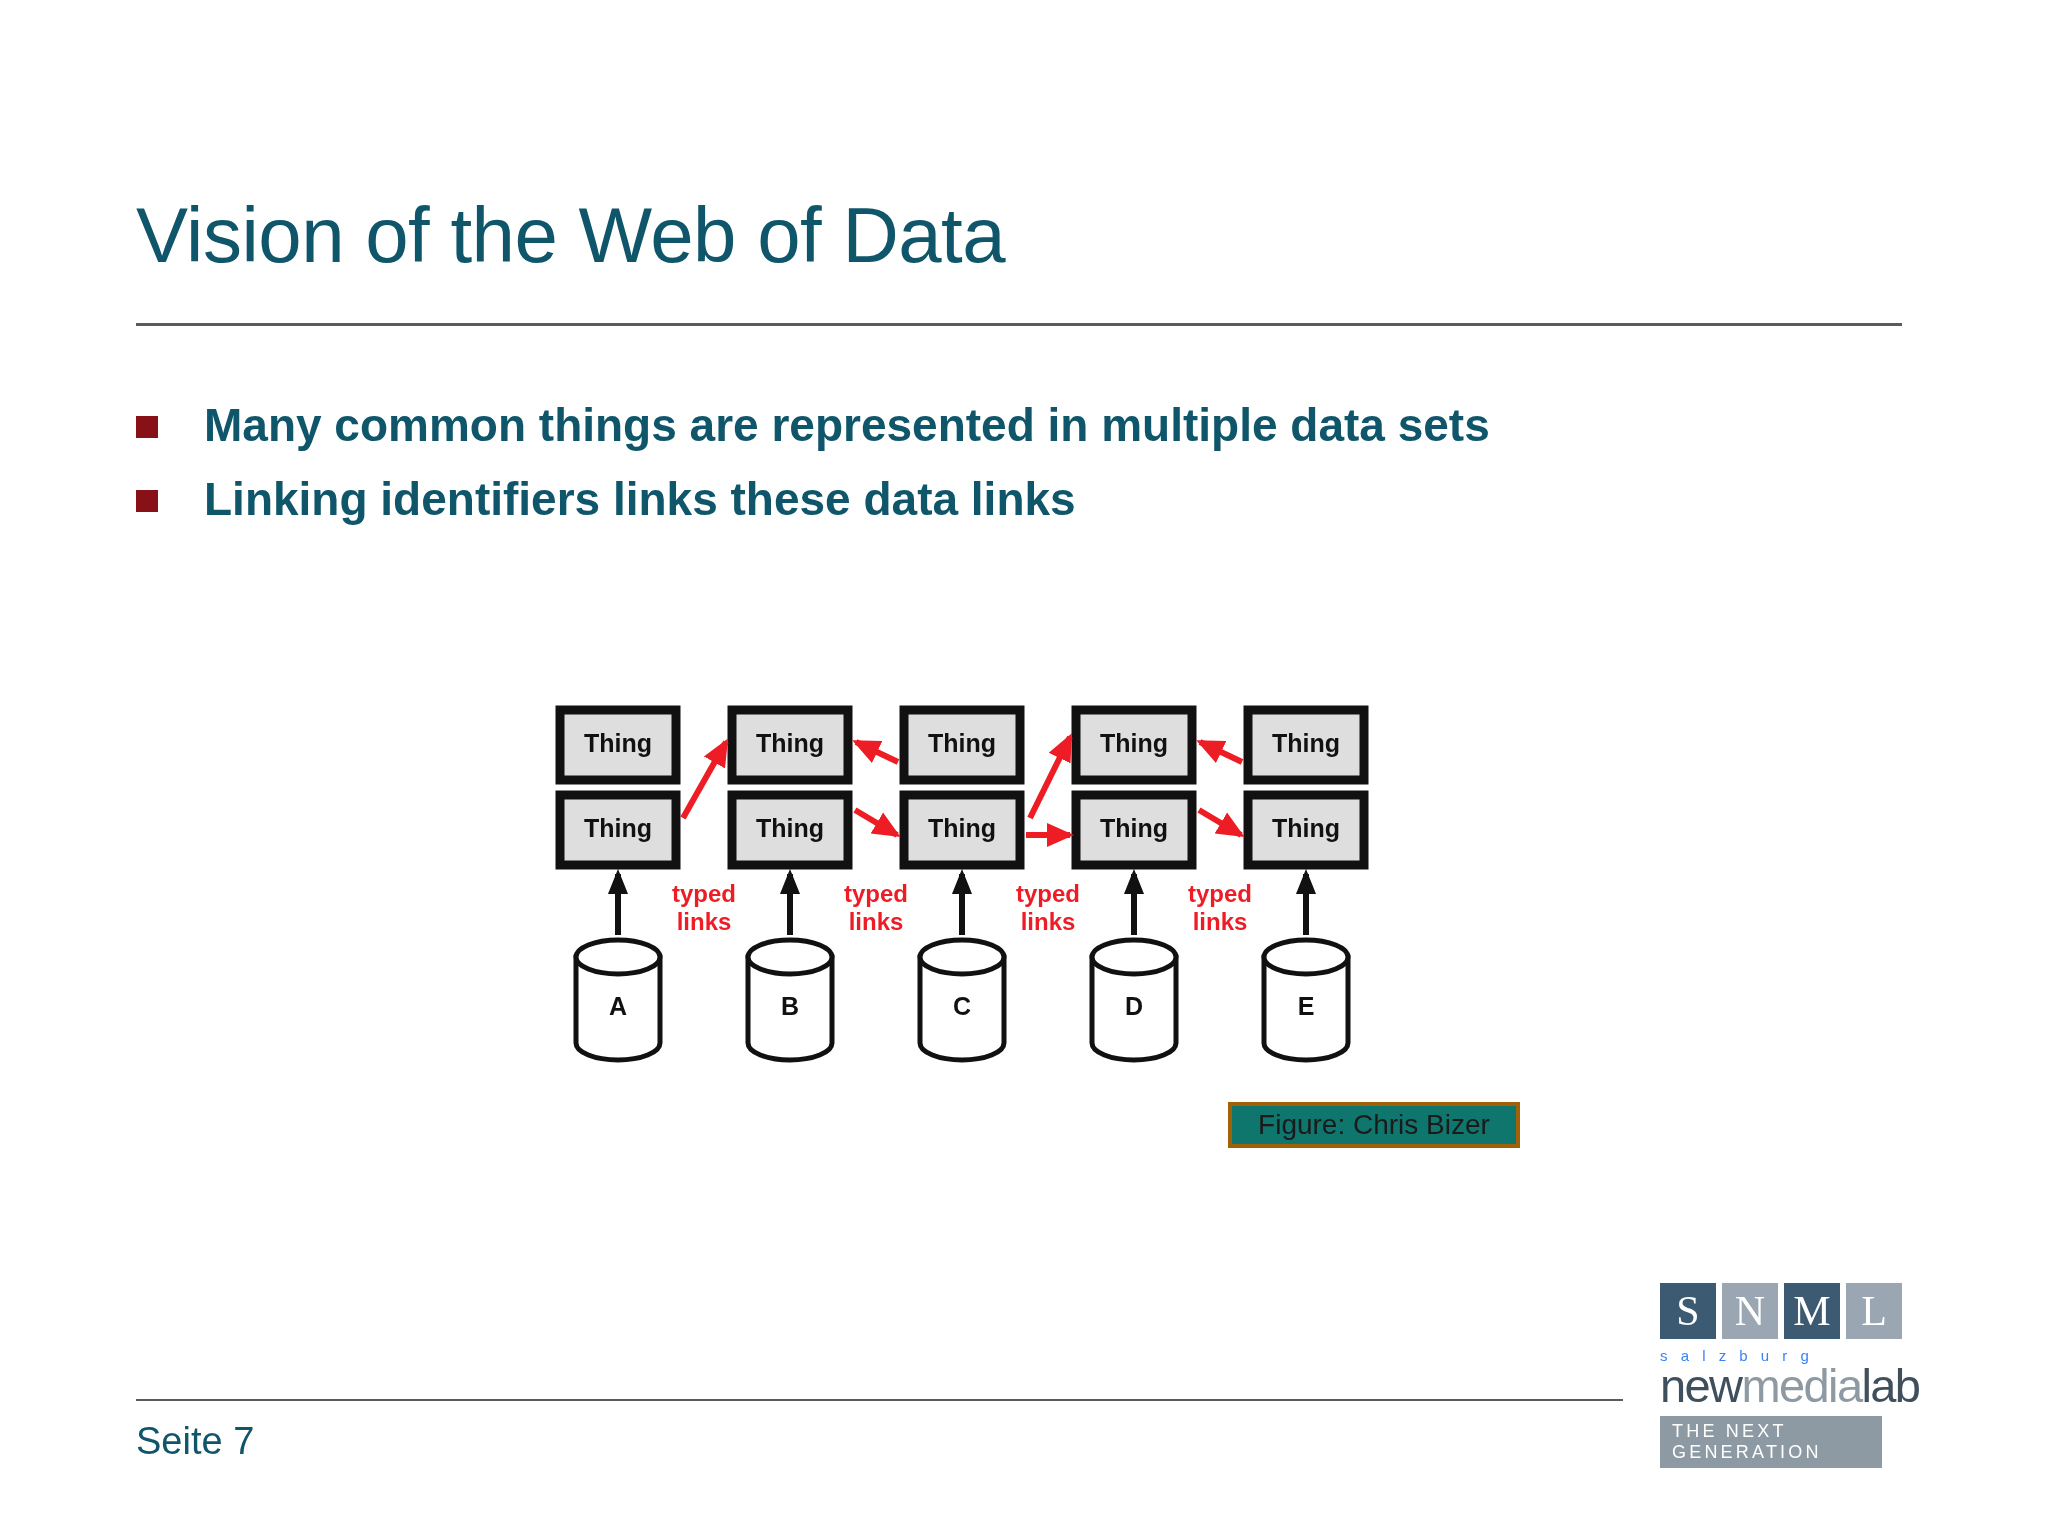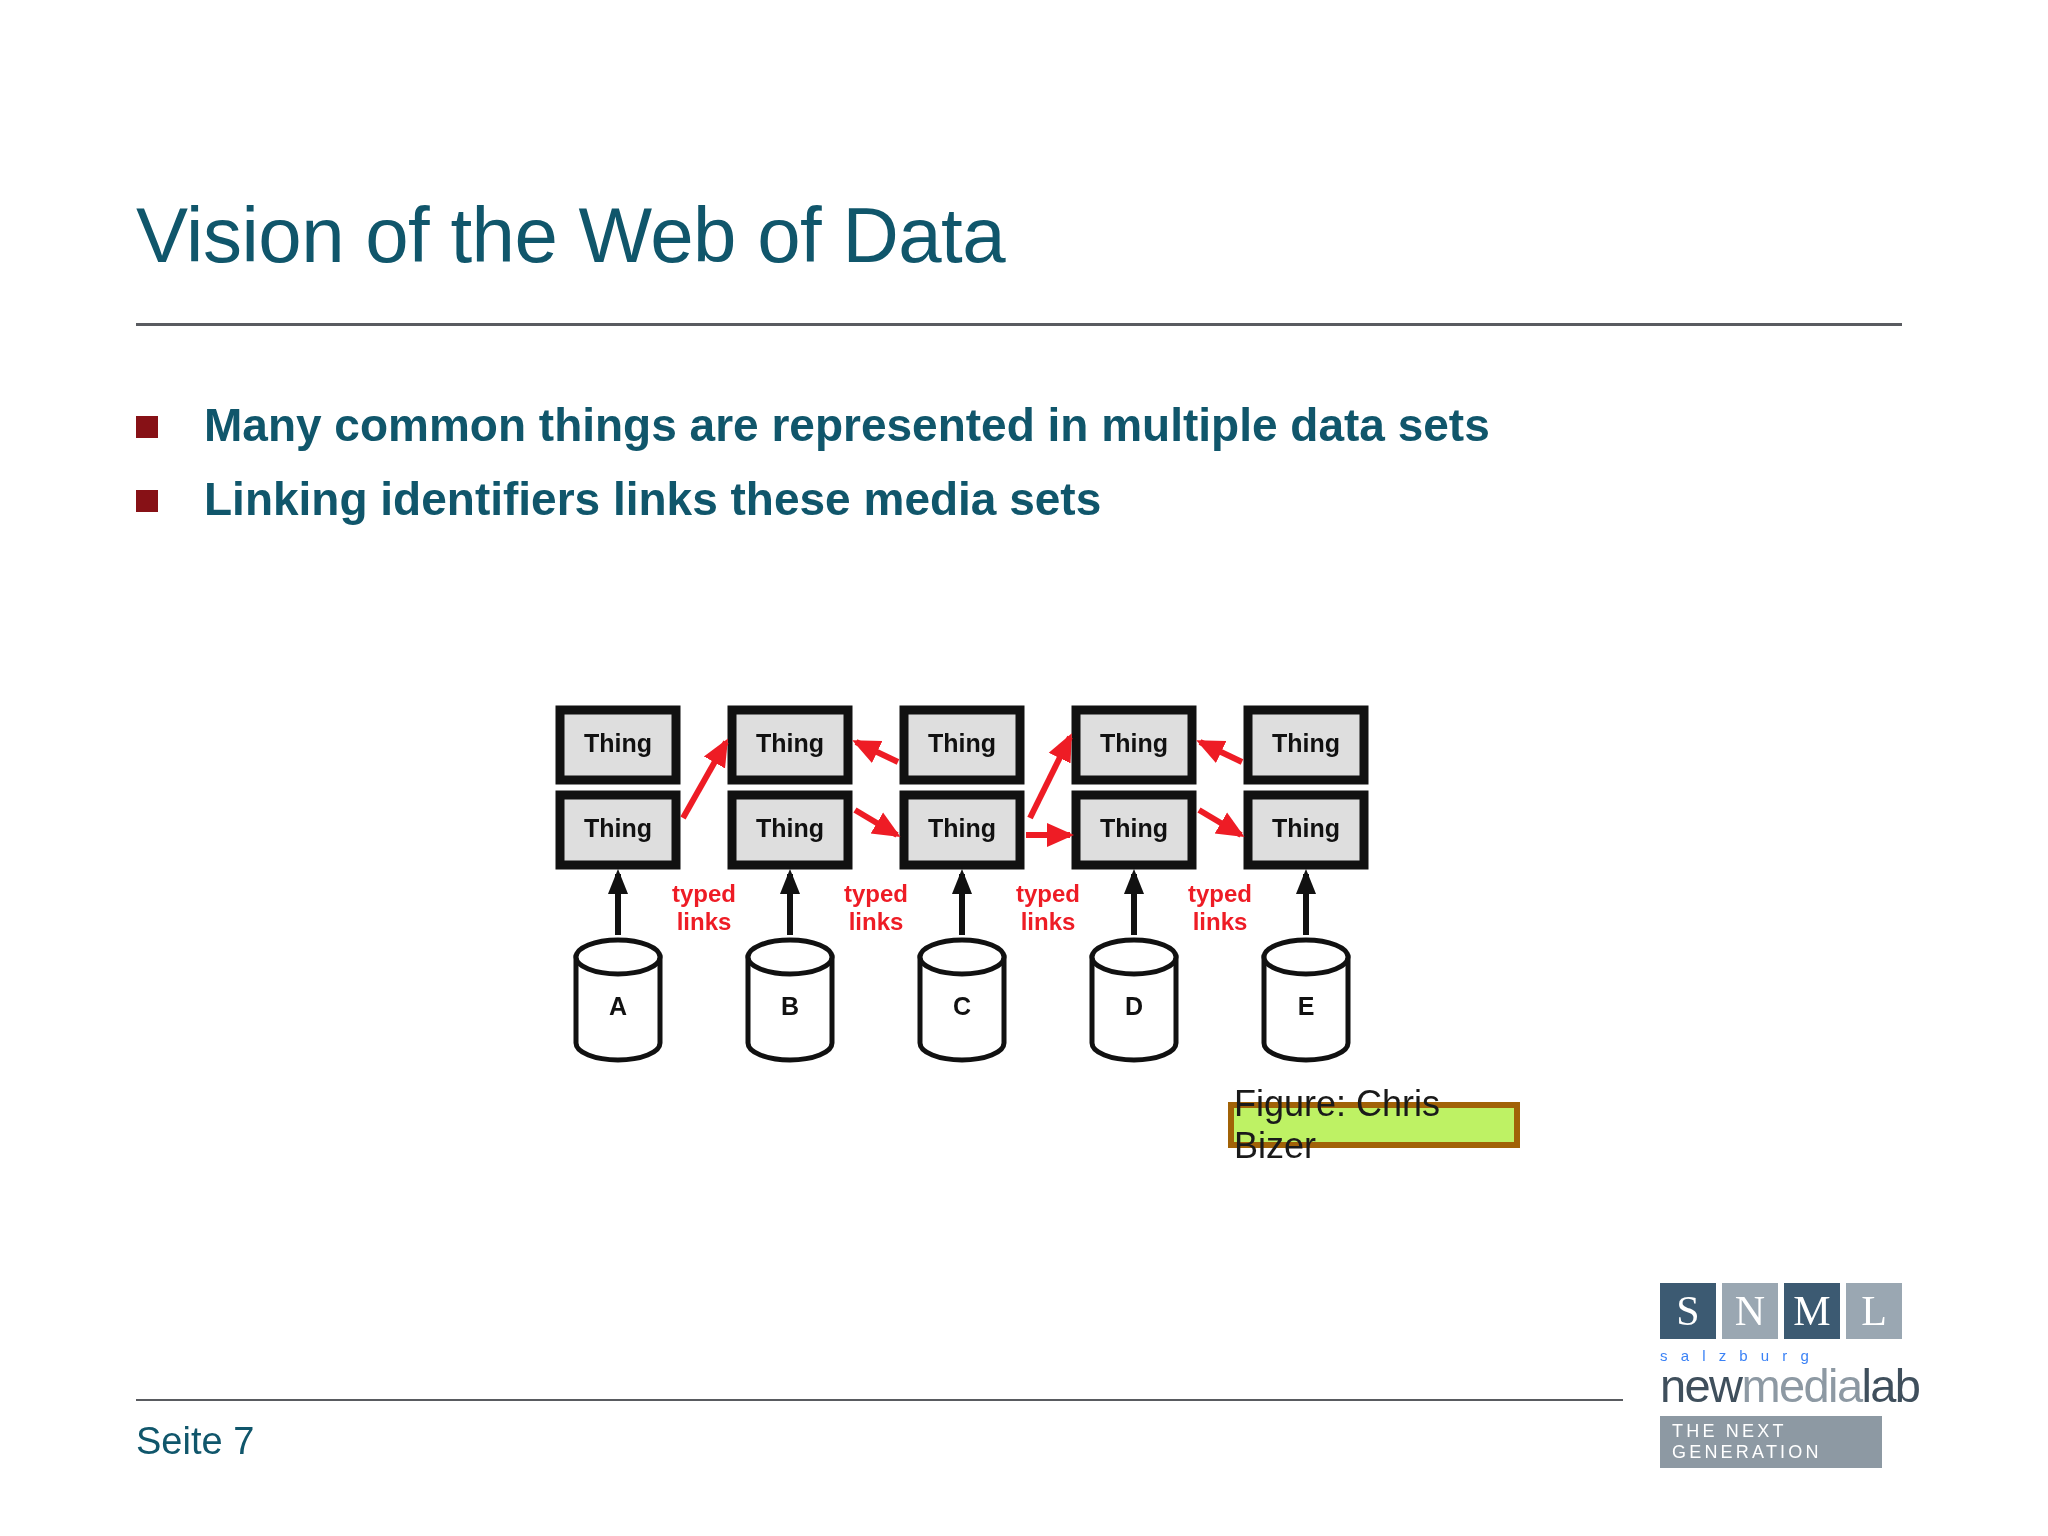--- a/index.html
+++ b/index.html
@@ -75,26 +75,26 @@
     height: 390px;
   }
 
   
   .figure-credit {
     position: absolute;
     left: 1228px;
     top: 1102px;
     width: 292px;
     height: 46px;
-    border: 6px solid #a16207;
-    background: #bef264;
+    border: 4px solid #a16207;
+    background: #0f766e;
     display: flex;
     align-items: center;
     justify-content: center;
-    font-size: 36px;
+    font-size: 28px;
     color: #1a1a1a;
     box-sizing: border-box;
   }
 
   
   .footer-rule {
     position: absolute;
     left: 136px;
     top: 1399px;
     width: 1487px;
@@ -168,21 +168,21 @@
 <div class="slide-title">Vision of the Web of Data</div>
 <div class="title-rule"></div>
 
 <div class="bullets">
   <div class="bullet-row">
     <span class="bullet-marker"></span>
     <span class="bullet-text">Many common things are represented in multiple data sets</span>
   </div>
   <div class="bullet-row">
     <span class="bullet-marker"></span>
-    <span class="bullet-text">Linking identifiers links these media sets</span>
+    <span class="bullet-text">Linking identifiers links these data links</span>
   </div>
 </div>
 
 <svg id="diagram" viewBox="0 0 1060 390">
   <defs>
     <marker id="redArrow" viewBox="0 0 10 10" refX="8.5" refY="5" markerWidth="4.6" markerHeight="4.6" orient="auto-start-reverse">
       <path d="M 0 0.6 L 10 5 L 0 9.4 z" fill="#ee1c25"></path>
     </marker>
     <marker id="blackArrow" viewBox="0 0 10 10" refX="8" refY="5" markerWidth="4.2" markerHeight="4.2" orient="auto-start-reverse">
       <path d="M 0 1 L 10 5 L 0 9 z" fill="#111111"></path>

